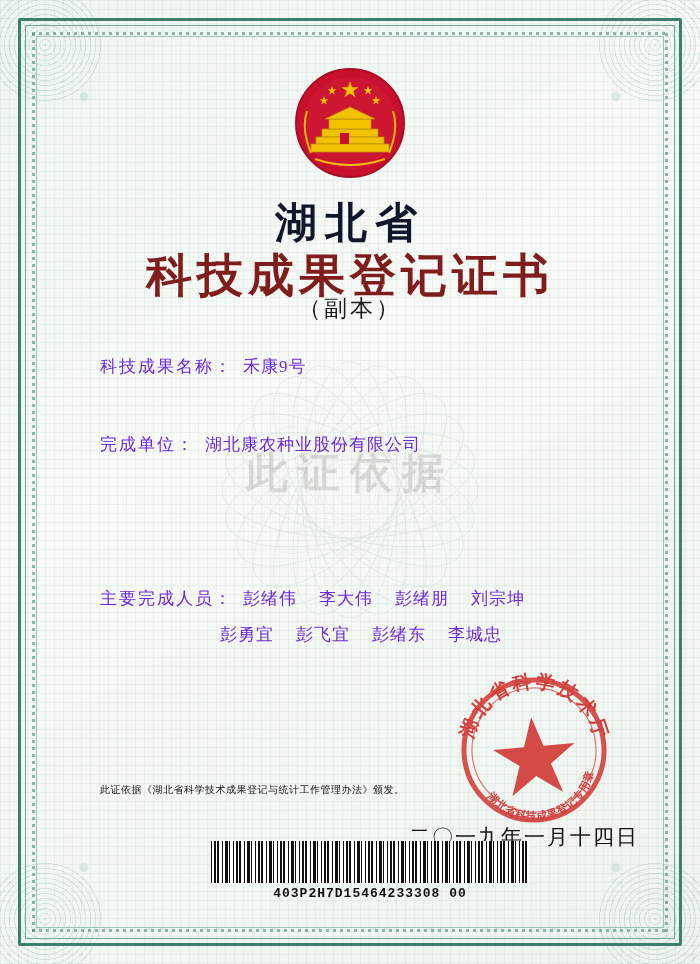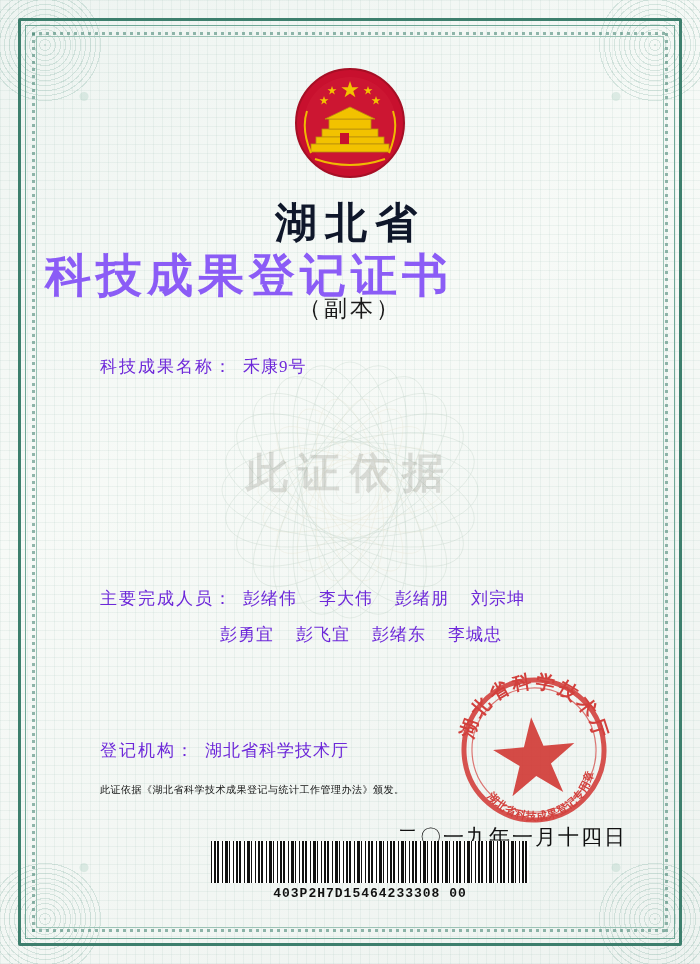--- a/index.html
+++ b/index.html
@@ -105,24 +105,25 @@
     font-size: 42px;
     font-weight: bold;
     letter-spacing: 8px;
     color: #0f172a;
     font-family: "Liberation Serif", "DejaVu Serif", serif;
   }
   .title-sub {
     position: absolute;
     top: 200px;
     width: 100%;
+    text-align: center;
     font-size: 46px;
     font-weight: bold;
     letter-spacing: 5px;
-    color: #8b5cf6;
+    color: #7f1d1d;
   }
   .title-copy {
     position: absolute;
     top: 248px;
     width: 100%;
     text-align: center;
     font-size: 23px;
     letter-spacing: 3px;
     color: #1a1a1a;
   }
@@ -178,21 +179,21 @@
     left: 55px;
     top: 738px;
     font-size: 10px;
     color: #111;
     letter-spacing: 0.5px;
     white-space: nowrap;
   }
 
   .issue-date {
     position: absolute;
-    right: 28px;
+    right: 16px;
     top: 778px;
     font-size: 21px;
     letter-spacing: 2px;
     color: #111;
   }
 
   
   .seal {
     position: absolute;
     right: 36px;
@@ -316,35 +317,35 @@
           </g>
         </g>
       </svg>
     </div>
     <div class="wm-text">此证依据</div>
 
     <div class="field f-name">
       <span class="label">科技成果名称：</span><span class="value">禾康9号</span>
     </div>
 
+    <div class="field f-unit">
+      <span class="label">完成单位：</span><span class="value">湖北康农种业股份有限公司</span>
+    </div>
 
     <div class="field f-people people-cols">
       <span class="label">主要完成人员：</span><span class="value">
         <span class="p-col">彭绪伟</span><span class="p-col">李大伟</span><span class="p-col">彭绪朋</span><span class="p-col">刘宗坤</span>
       </span>
     </div>
 
     <div class="field f-people2 people-cols">
       <span class="p-col">彭勇宜</span><span class="p-col">彭飞宜</span><span class="p-col">彭绪东</span><span class="p-col">李城忠</span>
     </div>
 
 
-    <div class="field f-org">
-      <span class="label">登记机构：</span><span class="value">湖北省科学技术厅</span>
-    </div>
 
     <div class="legal">此证依据《湖北省科学技术成果登记与统计工作管理办法》颁发。</div>
 
     <div class="issue-date">二〇一九年一月十四日</div>
 
     <div class="seal">
       <svg viewBox="0 0 170 170" width="170" height="170" aria-hidden="true">
         <defs>
           <path id="arcpath" d="M 85,85 m -62,0 a 62,62 0 1 1 124,0" fill="none"></path>
           <path id="arcpath2" d="M 25,95 a 60,60 0 0 0 120,0" fill="none"></path>

